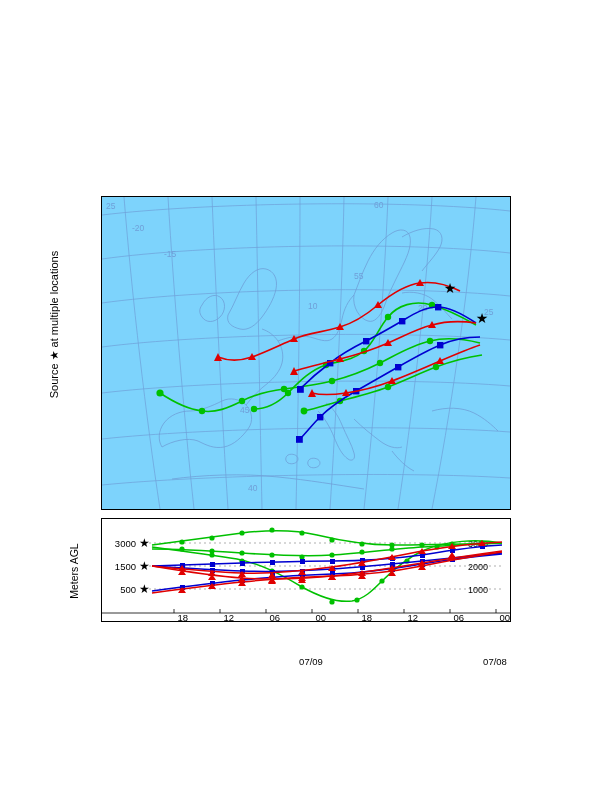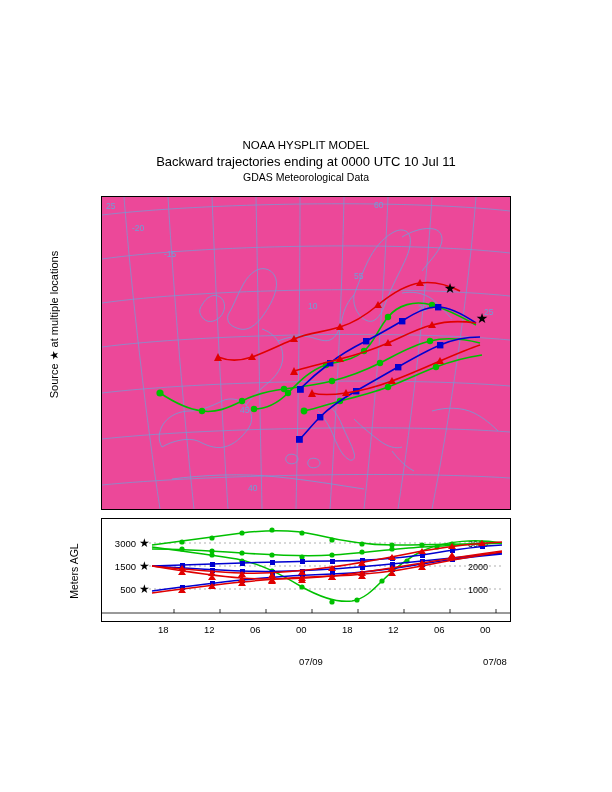--- a/index.html
+++ b/index.html
@@ -6,47 +6,42 @@
   body{width:612px;height:792px;font-family:"Liberation Sans",sans-serif;color:#000;position:relative;overflow:hidden;}
   #page{position:absolute;left:0;top:0;width:612px;height:792px;}
 
   
   .title-block{position:absolute;left:0;top:138px;width:612px;text-align:center;}
   .title-line{font-size:11.5px;line-height:15px;}
   .title-line.big{font-size:13px;line-height:17px;}
   .title-line.small{font-size:10.5px;line-height:15px;}
 
   
-  #map-panel{position:absolute;left:101px;top:196px;width:410px;height:314px;border:1px solid #000;box-sizing:border-box;background:#ec4899;overflow:hidden;}
+  #map-panel{position:absolute;left:101px;top:196px;width:410px;height:314px;border:1px solid #000;box-sizing:border-box;background:#7dd3fc;overflow:hidden;}
   #map-svg{position:absolute;left:0;top:0;}
 
   
   .side-label{position:absolute;transform-origin:50% 50%;font-size:11px;white-space:nowrap;}
   #source-label{left:-46px;top:318px;width:200px;text-align:center;transform:rotate(-90deg);}
   #meters-label{left:14px;top:565px;width:120px;text-align:center;transform:rotate(-90deg);font-size:10.5px;}
 
   
   #height-panel{position:absolute;left:101px;top:518px;width:410px;height:104px;border:1px solid #000;box-sizing:border-box;background:#fff;overflow:hidden;}
   #height-svg{position:absolute;left:0;top:0;}
 
   
-  .axis-tick{position:absolute;font-size:9.5px;text-align:left;width:30px;margin-top:12px;}
+  .axis-tick{position:absolute;font-size:9.5px;text-align:right;width:30px;}
   .axis-date{position:absolute;font-size:9.5px;text-align:center;width:40px;margin-top:32px;}
   text{font-family:"Liberation Sans",sans-serif;}
 </style>
 </head>
 <body>
 
 <div id="page">
 
-  <div class="title-block">
-    <div class="title-line">NOAA HYSPLIT MODEL</div>
-    <div class="title-line big">Backward trajectories ending at 0000 UTC 10 Jul 11</div>
-    <div class="title-line small">GDAS Meteorological Data</div>
-  </div>
 
   <div class="side-label" id="source-label">Source ★ at multiple locations</div>
   <div class="side-label" id="meters-label">Meters AGL</div>
 
   <div id="map-panel">
     <svg id="map-svg" width="408" height="312" viewBox="0 0 408 312">
 
       <g stroke="#6f9fd8" fill="none" stroke-width="0.7">
 
         <path d="M0,18 C100,6 300,2 408,14"></path>

